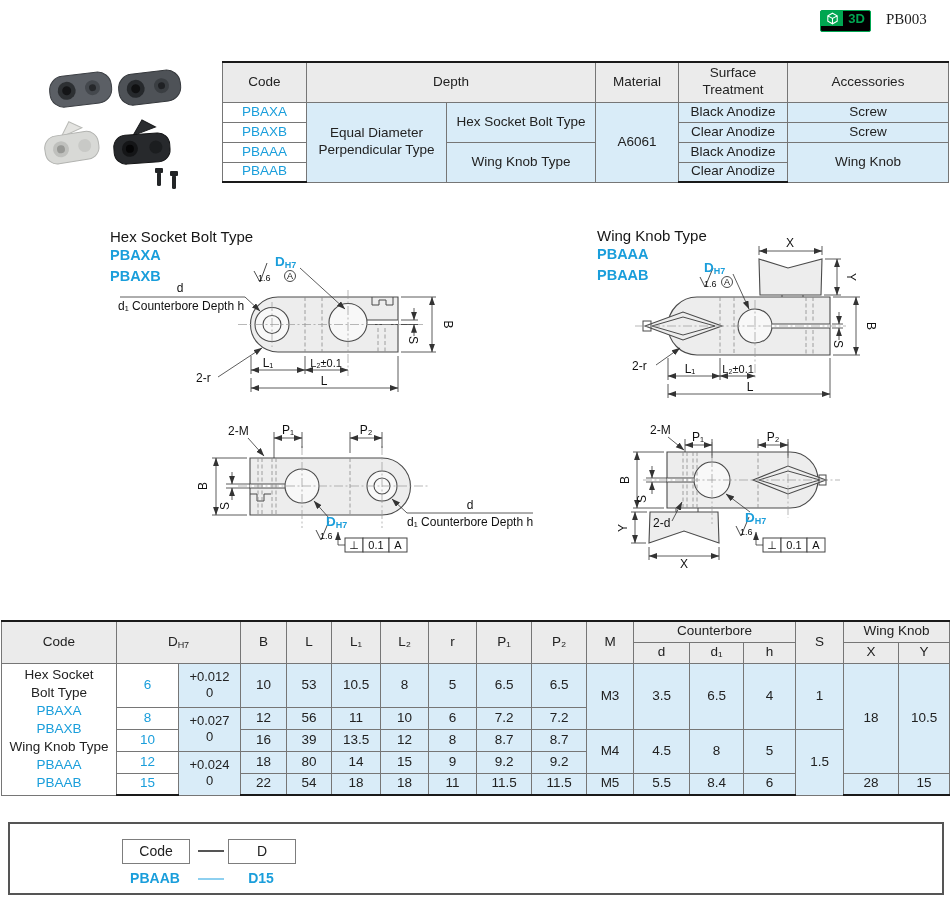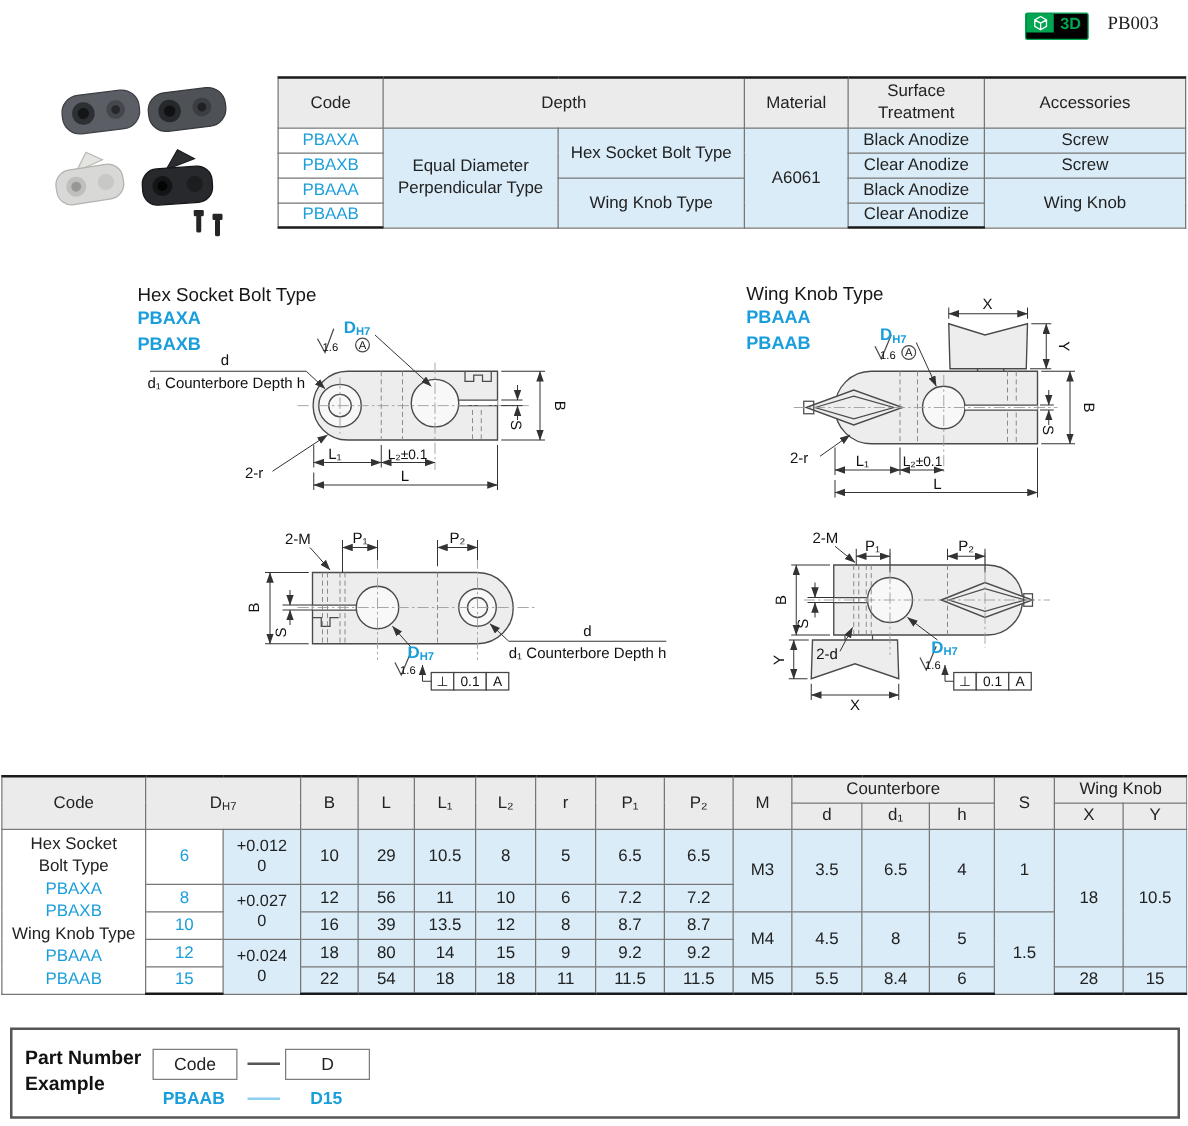--- a/index.html
+++ b/index.html
@@ -395,21 +395,21 @@
         <div>Wing Knob Type</div>
         <div class="blue">PBAAA</div>
         <div class="blue">PBAAB</div>
       </td>
       <td class="cell-white blue">6</td>
       <td class="cell-blue tol-cell">
             <div>+0.012</div>
             <div>0</div>
           </td>
       <td class="cell-blue">10</td>
-      <td class="cell-blue">29</td>
+      <td class="cell-blue">53</td>
       <td class="cell-blue">10.5</td>
       <td class="cell-blue">8</td>
       <td class="cell-blue">5</td>
       <td class="cell-blue">6.5</td>
       <td class="cell-blue">6.5</td>
       <td rowspan="2" class="cell-blue">M3</td>
       <td rowspan="2" class="cell-blue">3.5</td>
       <td rowspan="2" class="cell-blue">6.5</td>
       <td rowspan="2" class="cell-blue">4</td>
       <td rowspan="2" class="cell-blue">1</td>
@@ -472,24 +472,20 @@
       <td class="cell-blue">5.5</td>
       <td class="cell-blue">8.4</td>
       <td class="cell-blue">6</td>
       <td class="cell-blue">28</td>
       <td class="cell-blue">15</td>
     </tr>
   </tbody>
     </table>
 
   <div id="pn-panel" class="abs">
-    <div id="pn-label" class="abs">
-      <div>Part Number</div>
-      <div>Example</div>
-    </div>
     <div class="pn-box" style="left:112px">Code</div>
     <div class="pn-dash" style="left:188px;top:26px"></div>
     <div class="pn-box" style="left:218px">D</div>
     <div class="pn-ex" style="left:110px">PBAAB</div>
     <div class="pn-dash bluebar" style="left:188px;top:54px"></div>
     <div class="pn-ex" style="left:216px">D15</div>
   </div>
 
 </div>
 

